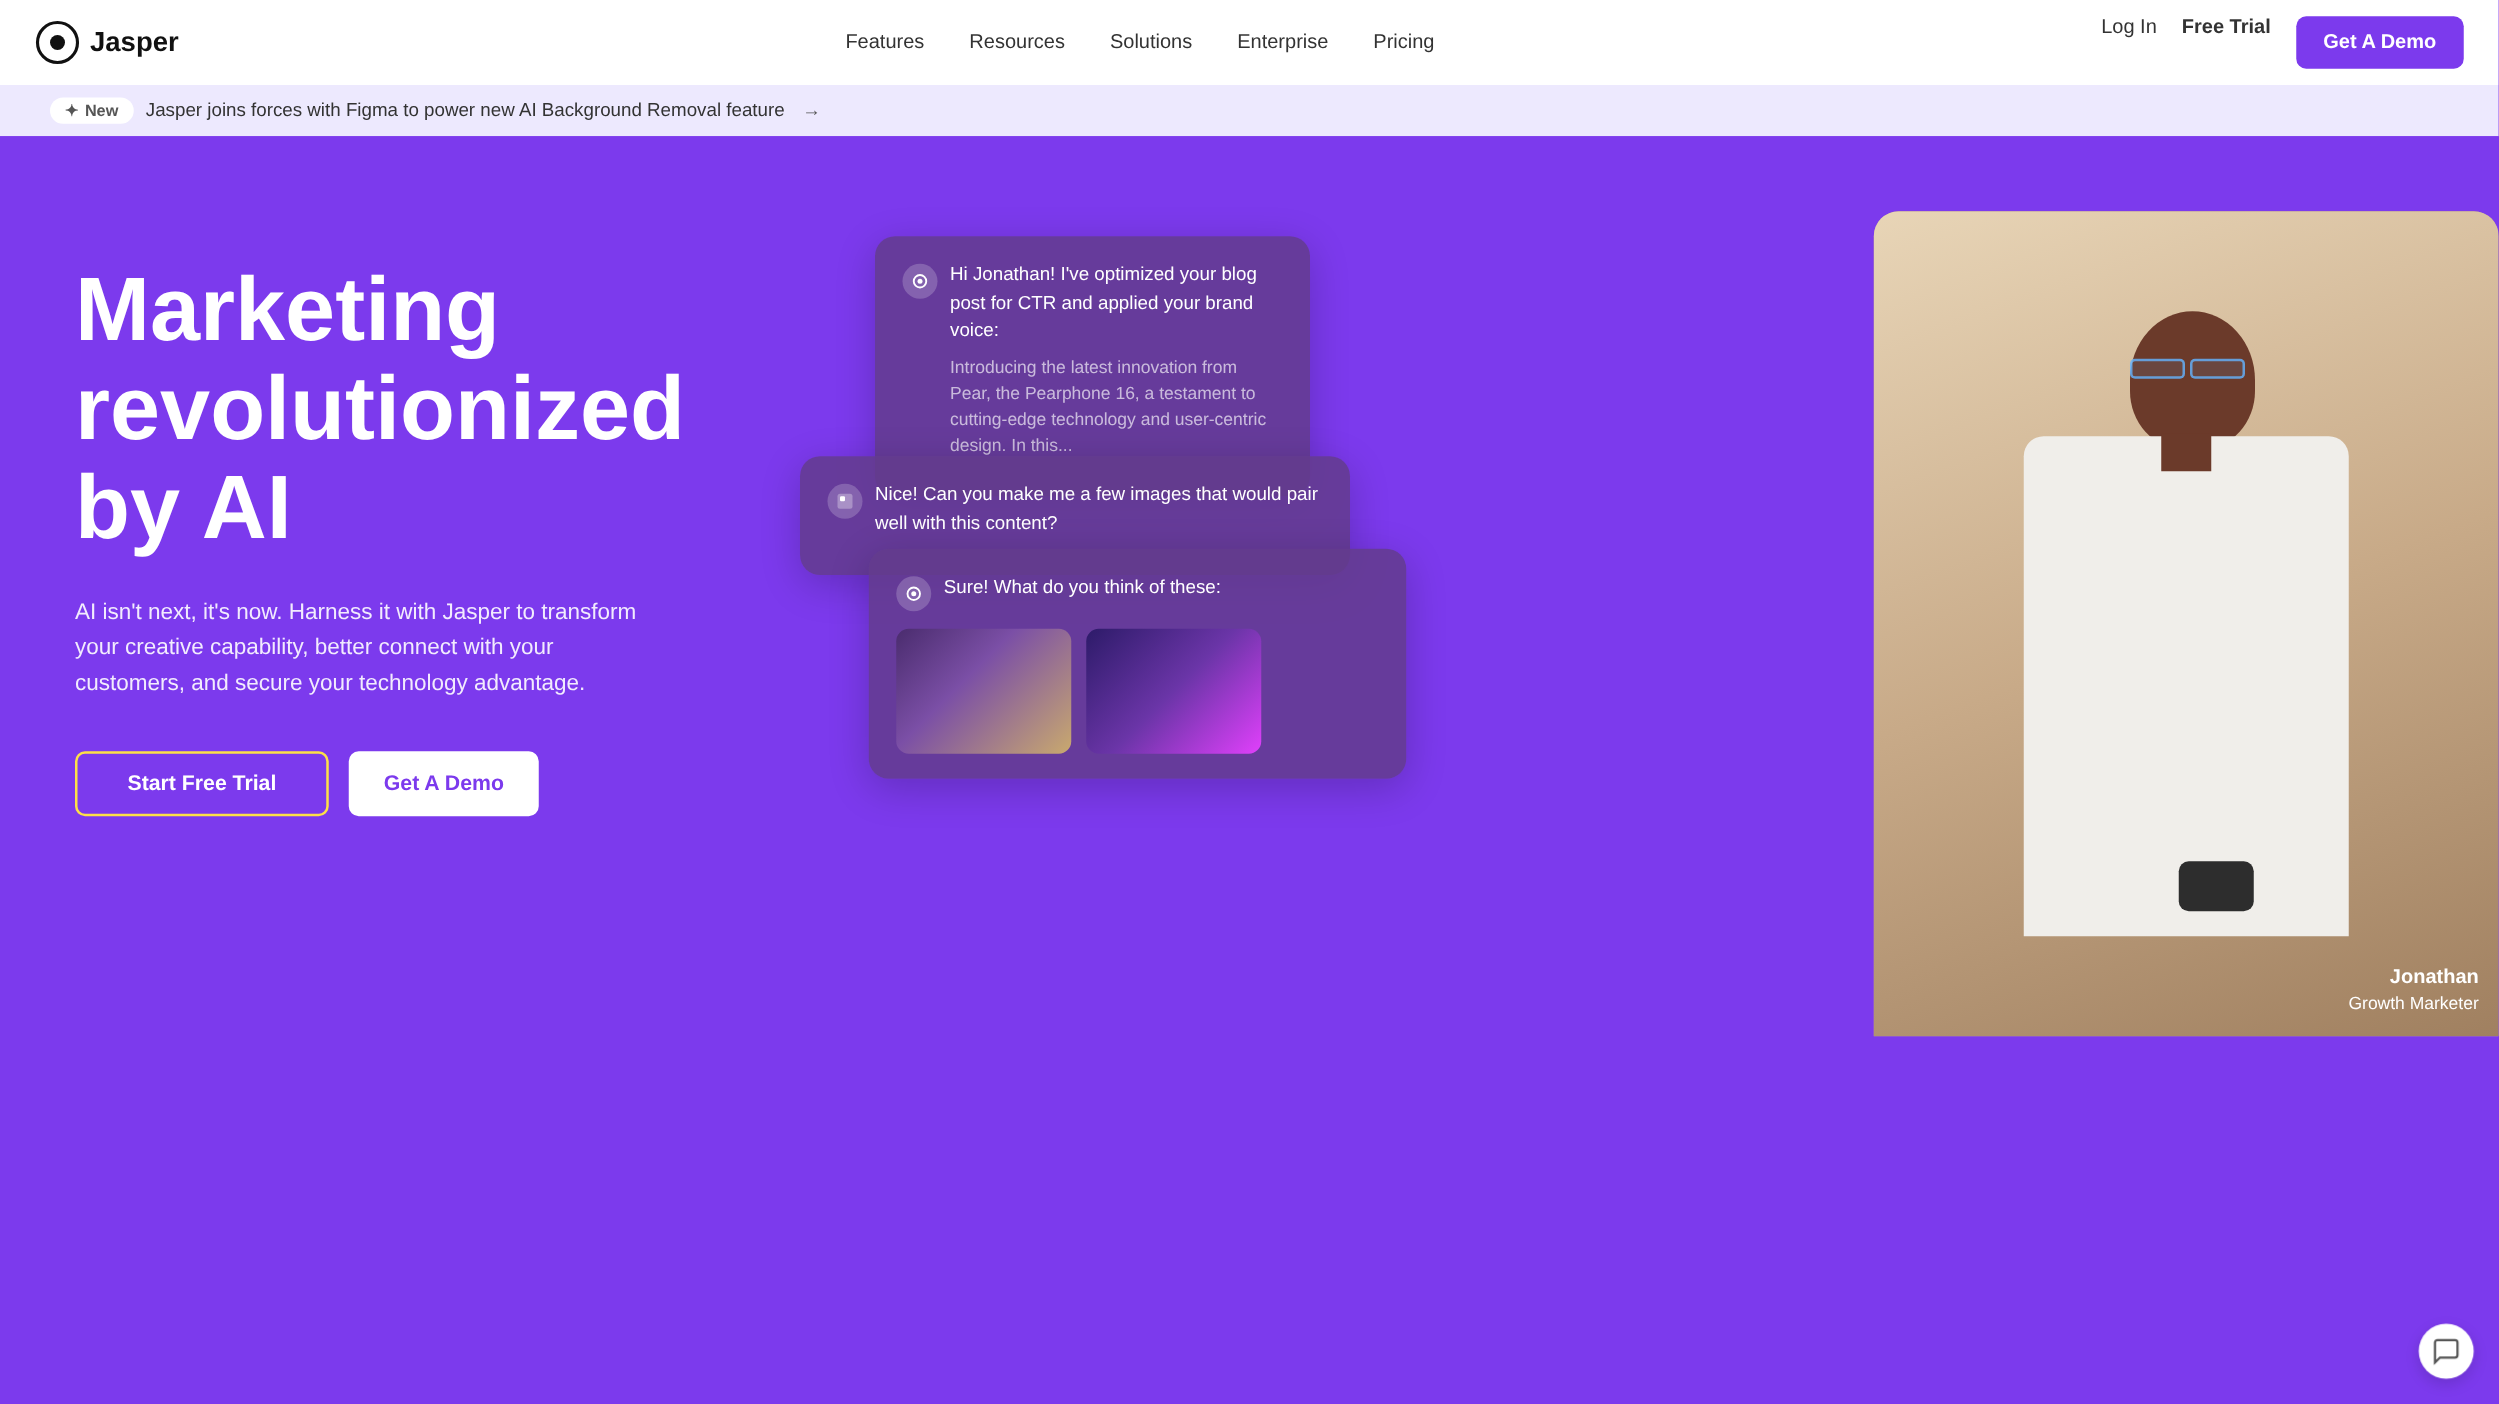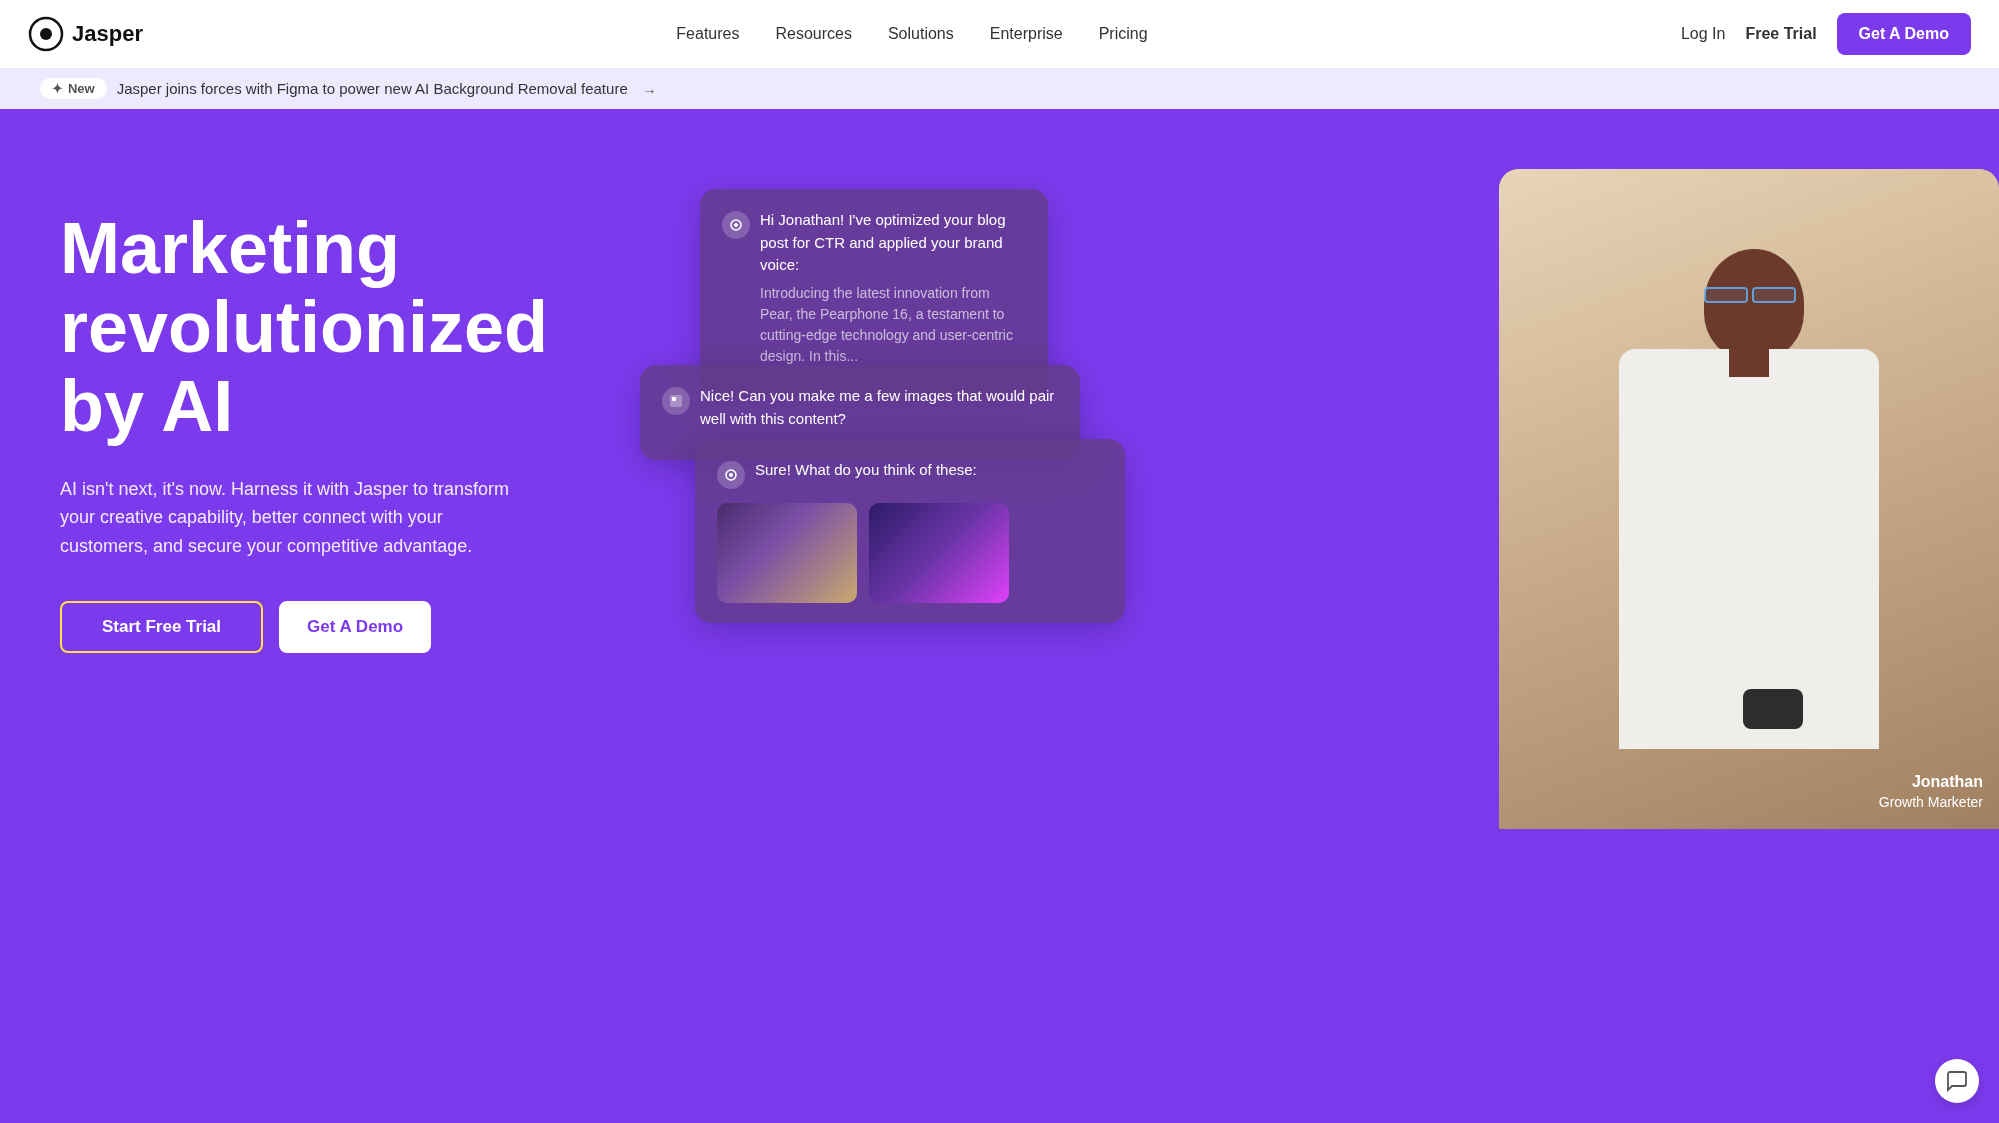--- a/index.html
+++ b/index.html
@@ -36,21 +36,21 @@
       list-style: none;
     }
     .nav-links li a {
       text-decoration: none;
       color: #333;
       font-size: 16px;
       font-weight: 500;
     }
     .nav-right {
       display: flex;
-      align-items: center;
+      align-items: flex-start;
       gap: 20px;
     }
     .nav-login {
       font-size: 16px;
       color: #333;
       font-weight: 500;
       text-decoration: none;
       cursor: pointer;
     }
     .nav-free-trial {
@@ -321,21 +321,21 @@
     <span>New</span>
   </div>
   <span class="announcement-text">Jasper joins forces with Figma to power new AI Background Removal feature</span>
   <span class="announcement-arrow">→</span>
 </div>
 
 <div class="hero">
 
   <div class="hero-left">
     <h1 class="hero-title">Marketing revolutionized by AI</h1>
-    <p class="hero-subtitle">AI isn't next, it's now. Harness it with Jasper to transform your creative capability, better connect with your customers, and secure your competitive advantage.</p>
+    <p class="hero-subtitle">AI isn't next, it's now. Harness it with Jasper to transform your creative capability, better connect with your customers, and secure your technology advantage.</p>
     <div class="hero-buttons">
       <button class="btn-start-trial">Start Free Trial</button>
       <button class="btn-get-demo">Get A Demo</button>
     </div>
   </div>
 
   <div class="hero-right">
 
     <div class="chat-card chat-card-1">
       <div class="chat-header">

